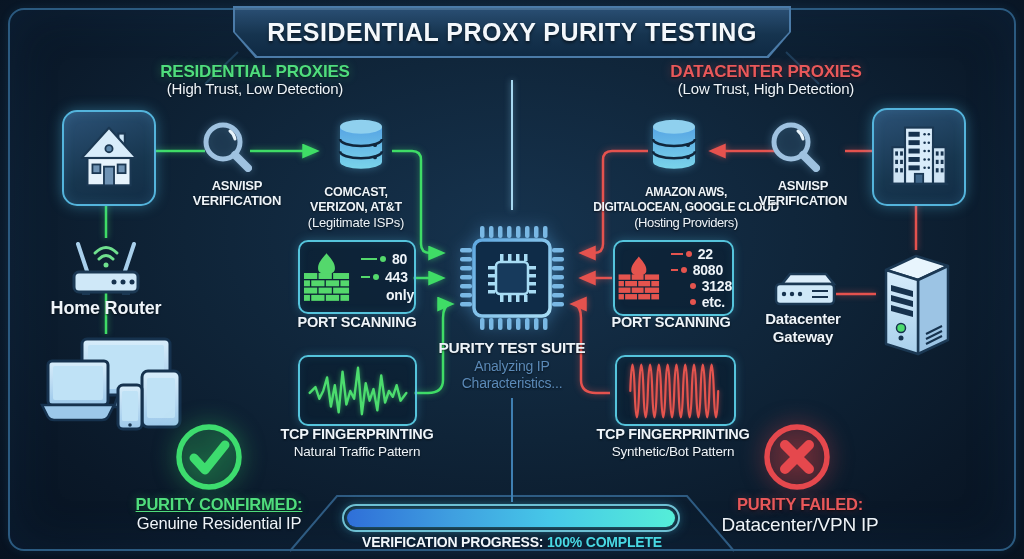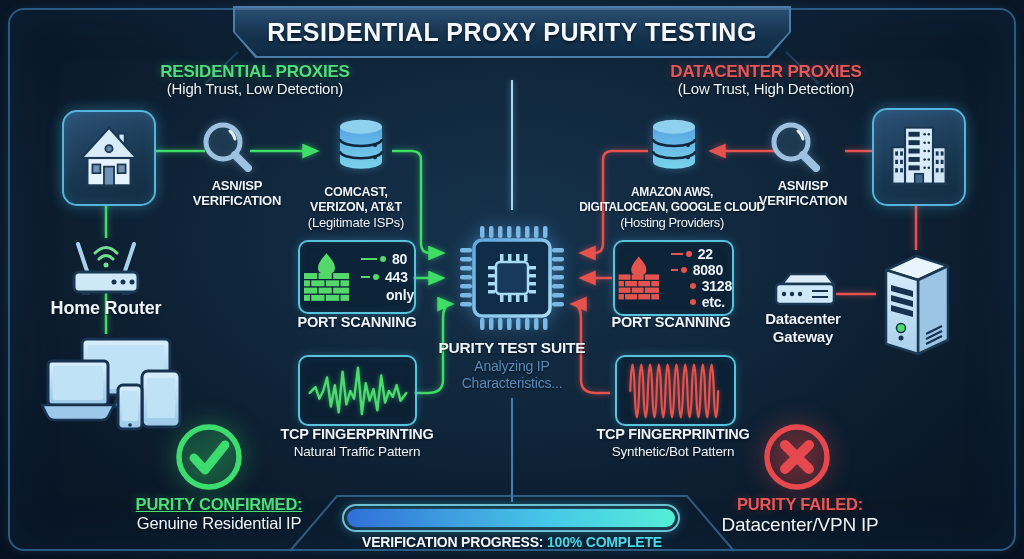--- a/index.html
+++ b/index.html
@@ -314,21 +314,21 @@
   <div class="node" style="left:646px;top:116px;">
     <svg width="56" height="60" viewBox="0 0 64 64" style="filter:drop-shadow(0 0 4px rgba(100,190,230,.4))">
       <path d="M8 10 V50 A24 8 0 0 0 56 50 V10 Z" fill="url(#dbg1)"></path>
       <ellipse cx="32" cy="10" rx="24" ry="8" fill="#8fd0ee"></ellipse>
       <path d="M8 24 A24 8 0 0 0 56 24" stroke="#10263c" stroke-width="3" fill="none"></path>
       <path d="M8 38 A24 8 0 0 0 56 38" stroke="#10263c" stroke-width="3" fill="none"></path>
       <circle cx="48" cy="31" r="2.2" fill="#10263c"></circle>
         <circle cx="48" cy="45" r="2.2" fill="#10263c"></circle>
     </svg>
   </div>
-  <div class="lbl" style="left:672px;top:185px;font-size:12px;line-height:15px;letter-spacing:-0.4px;">
+  <div class="lbl" style="left:686px;top:185px;font-size:12px;line-height:15px;letter-spacing:-0.4px;">
     <div>AMAZON AWS,</div>
     <div>DIGITALOCEAN, GOOGLE CLOUD</div>
     <div class="sub" style="font-size:13px">(Hosting Providers)</div>
   </div>
 
   <div class="node" style="left:765px;top:117px;">
     <svg width="60" height="60" viewBox="0 0 60 60" style="filter:drop-shadow(0 0 4px rgba(120,180,220,.4))">
       <circle cx="26" cy="25" r="17" fill="rgba(25,50,75,.45)" stroke="#9fc2e0" stroke-width="5"></circle>
       <path d="M33 14 A13 13 0 0 1 38 22" stroke="#e8f4fb" stroke-width="3" fill="none" stroke-linecap="round"></path>
       <line x1="38" y1="38" x2="51" y2="51" stroke="#9fc2e0" stroke-width="8" stroke-linecap="round"></line>

